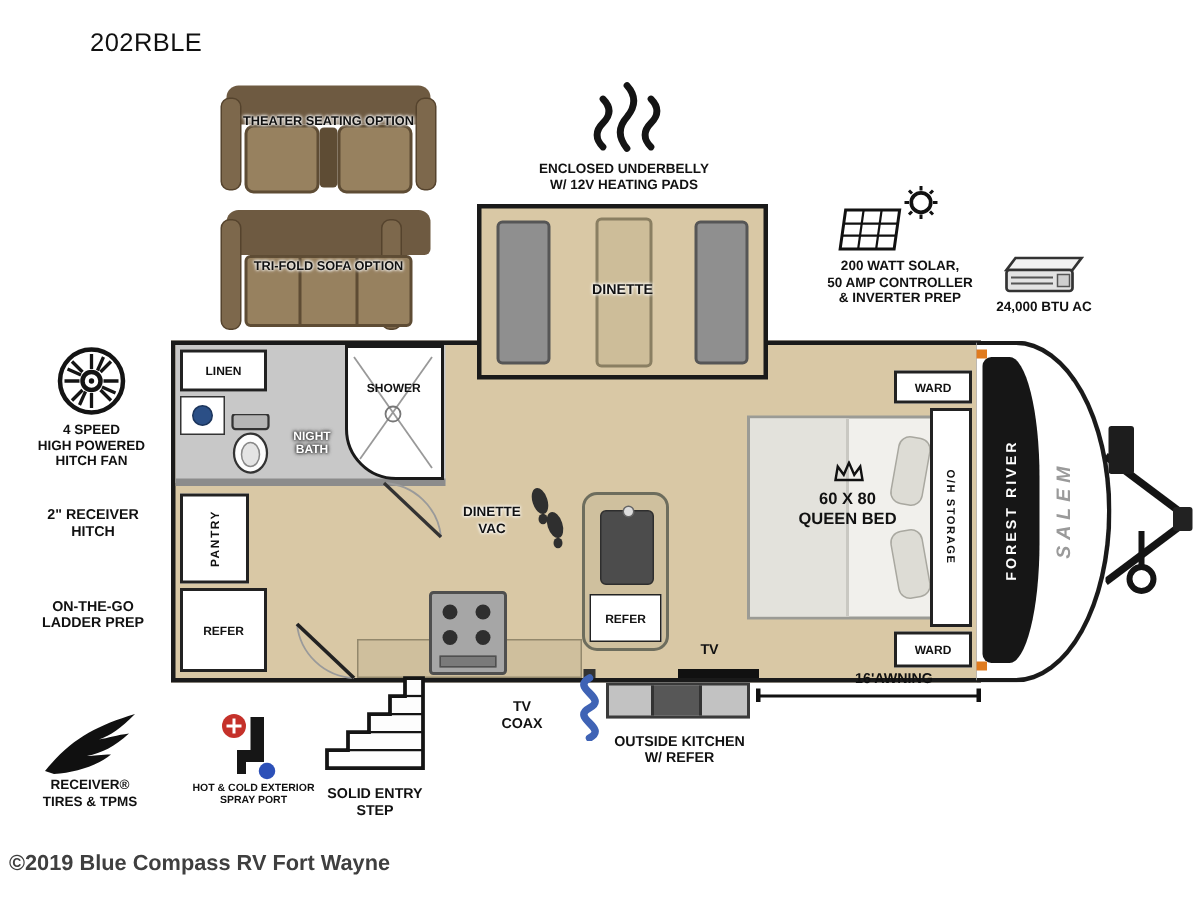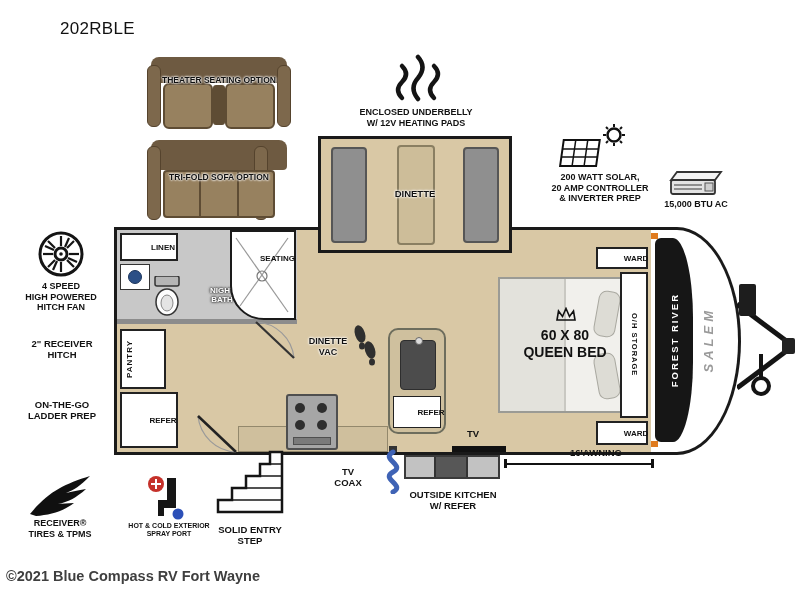--- a/index.html
+++ b/index.html
@@ -1,21 +1,21 @@
 <!DOCTYPE html>
 <html><head>
 <meta charset="utf-8">
 <style>
   html,body{margin:0;padding:0;background:#fff;}
   .canvas{position:relative;width:800px;height:600px;background:#fff;overflow:hidden;
           font-family:"Liberation Sans",sans-serif;color:#111;}
   .abs{position:absolute;box-sizing:border-box;}
   .lbl{position:absolute;font-weight:bold;text-align:center;line-height:1.18;color:#111;box-sizing:border-box;}
-  .f7{font-size:7px;} .f8{font-size:8px;padding-left:28px;} .f85{font-size:8.5px;} .f9{font-size:9px;}
-  .f95{font-size:9.5px;} .f10{font-size:14px;}
+  .f7{font-size:7px;} .f8{font-size:8px;} .f85{font-size:8.5px;} .f9{font-size:9px;}
+  .f95{font-size:9.5px;} .f10{font-size:11px;}
   .box{position:absolute;background:#fff;border:2px solid #222;box-sizing:border-box;
        display:flex;align-items:center;justify-content:center;}
   .vup{writing-mode:vertical-rl;transform:rotate(180deg);}
   .vdn{writing-mode:vertical-rl;}
   .halo{text-shadow:0 0 2px #fff,0 0 2px #fff,0 0 3px #fff;}
   .darkhalo{color:#fff;text-shadow:0 0 2px #444,0 0 2px #444,0 0 3px #333;}
   .wall{background:#8c8c8c;}
 </style>
 </head>
 <body>
@@ -69,32 +69,32 @@
       <line x1="45" y1="11" x2="48" y2="11"></line>
         <line x1="64" y1="11" x2="67" y2="11"></line>
       <line x1="48" y1="3" x2="50" y2="5"></line>
         <line x1="62" y1="17" x2="64" y2="19"></line>
       <line x1="64" y1="3" x2="62" y2="5"></line>
         <line x1="50" y1="17" x2="48" y2="19"></line>
     </g>
   </svg>
   <div class="lbl f9" style="left:538px;top:172px;width:124px;">
     <div>200 WATT SOLAR,</div>
-    <div>20 AMP CONTROLLER</div>
+    <div>50 AMP CONTROLLER</div>
     <div>&amp; INVERTER PREP</div>
   </div>
 
   <svg class="abs" style="left:668px;top:170px;" width="56" height="28" viewBox="0 0 56 28">
     <polygon points="9,2 53,2 47,10 3,10" fill="#f2f2f2" stroke="#333" stroke-width="1.8"></polygon>
     <rect x="3" y="10" width="44" height="14" rx="2" fill="#e3e3e3" stroke="#333" stroke-width="1.8"></rect>
     <line x1="6" y1="15" x2="34" y2="15" stroke="#555" stroke-width="1.2"></line>
     <line x1="6" y1="19" x2="34" y2="19" stroke="#555" stroke-width="1.2"></line>
     <rect x="37" y="13" width="8" height="8" fill="#cfcfcf" stroke="#555" stroke-width="1"></rect>
   </svg>
-  <div class="lbl f9" style="left:652px;top:199px;width:88px;">15,000 BTU AC</div>
+  <div class="lbl f9" style="left:652px;top:199px;width:88px;">24,000 BTU AC</div>
 
   <svg class="abs" style="left:36px;top:229px;" width="50" height="50" viewBox="0 0 50 50">
     <circle cx="25" cy="25" r="21" fill="#fff" stroke="#141414" stroke-width="3"></circle>
     <g stroke="#141414" stroke-width="2.2">
       <line x1="25" y1="7" x2="25" y2="17"></line>
         <line x1="25" y1="33" x2="25" y2="43"></line>
       <line x1="7" y1="25" x2="17" y2="25"></line>
         <line x1="33" y1="25" x2="43" y2="25"></line>
       <line x1="12" y1="12" x2="19" y2="19"></line>
         <line x1="31" y1="31" x2="38" y2="38"></line>
@@ -176,21 +176,21 @@
     <div>NIGHT</div>
     <div>BATH</div>
   </div>
 
   <div class="abs" style="left:230px;top:230px;width:66px;height:90px;background:#fff;border:2.5px solid #1a1a1a;border-radius:0 0 0 34px;">
     <svg class="abs" style="left:0;top:0;" width="61" height="85" viewBox="0 0 61 85">
       <line x1="4" y1="6" x2="56" y2="80" stroke="#999" stroke-width="1.2"></line>
       <line x1="56" y1="6" x2="8" y2="74" stroke="#999" stroke-width="1.2"></line>
       <circle cx="30" cy="44" r="5" fill="none" stroke="#777" stroke-width="1.2"></circle>
     </svg>
-    <div class="lbl f8" style="left:0;top:22px;width:61px;">SEATING</div>
+    <div class="lbl f8" style="left:0;top:22px;width:61px;">SHOWER</div>
   </div>
 
   <svg class="abs" style="left:252px;top:320px;" width="46" height="42" viewBox="0 0 46 42">
     <path d="M4,2 A40,40 0 0 1 42,38" fill="none" stroke="#9a9a9a" stroke-width="1.2"></path>
     <line x1="4" y1="2" x2="42" y2="38" stroke="#333" stroke-width="2.2"></line>
   </svg>
 
   <div class="box" style="left:120px;top:329px;width:46px;height:60px;">
     <span class="f8 vup" style="font-weight:bold;letter-spacing:1px;">PANTRY</span>
   </div>
@@ -308,15 +308,15 @@
     <div>OUTSIDE KITCHEN</div>
     <div>W/ REFER</div>
   </div>
 
   <div class="lbl f95" style="left:560px;top:447px;width:72px;">16'AWNING</div>
   <div class="abs" style="left:504px;top:463px;width:150px;height:0;border-top:2.5px solid #111;"></div>
   <div class="abs" style="left:504px;top:459px;width:2.5px;height:9px;background:#111;"></div>
   <div class="abs" style="left:651px;top:459px;width:2.5px;height:9px;background:#111;"></div>
 
 
-  <div class="abs" style="left:6px;top:568px;font-size:14.5px;font-weight:bold;color:#3f3f3f;">©2021 Blue Compass RV Fort Wayne</div>
+  <div class="abs" style="left:6px;top:568px;font-size:14.5px;font-weight:bold;color:#3f3f3f;">©2019 Blue Compass RV Fort Wayne</div>
 
 </div>
 
 </body></html>

